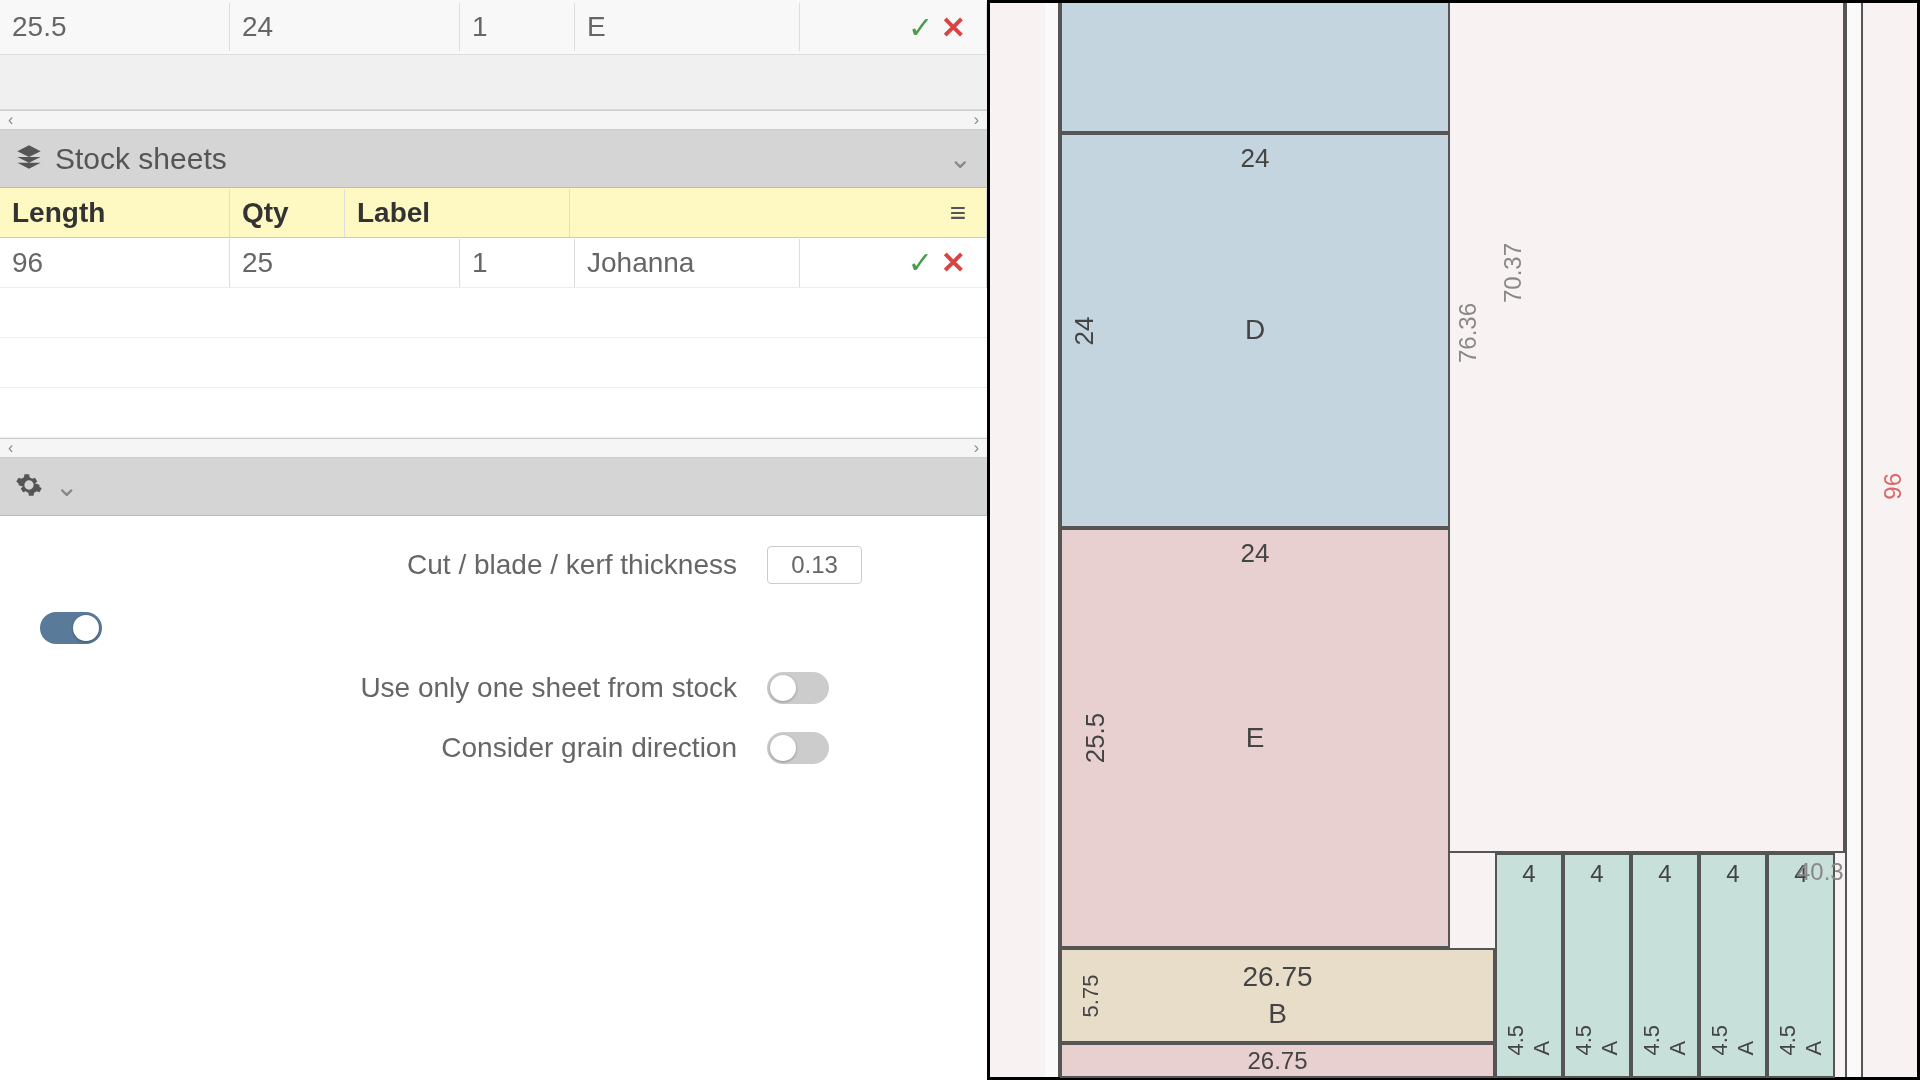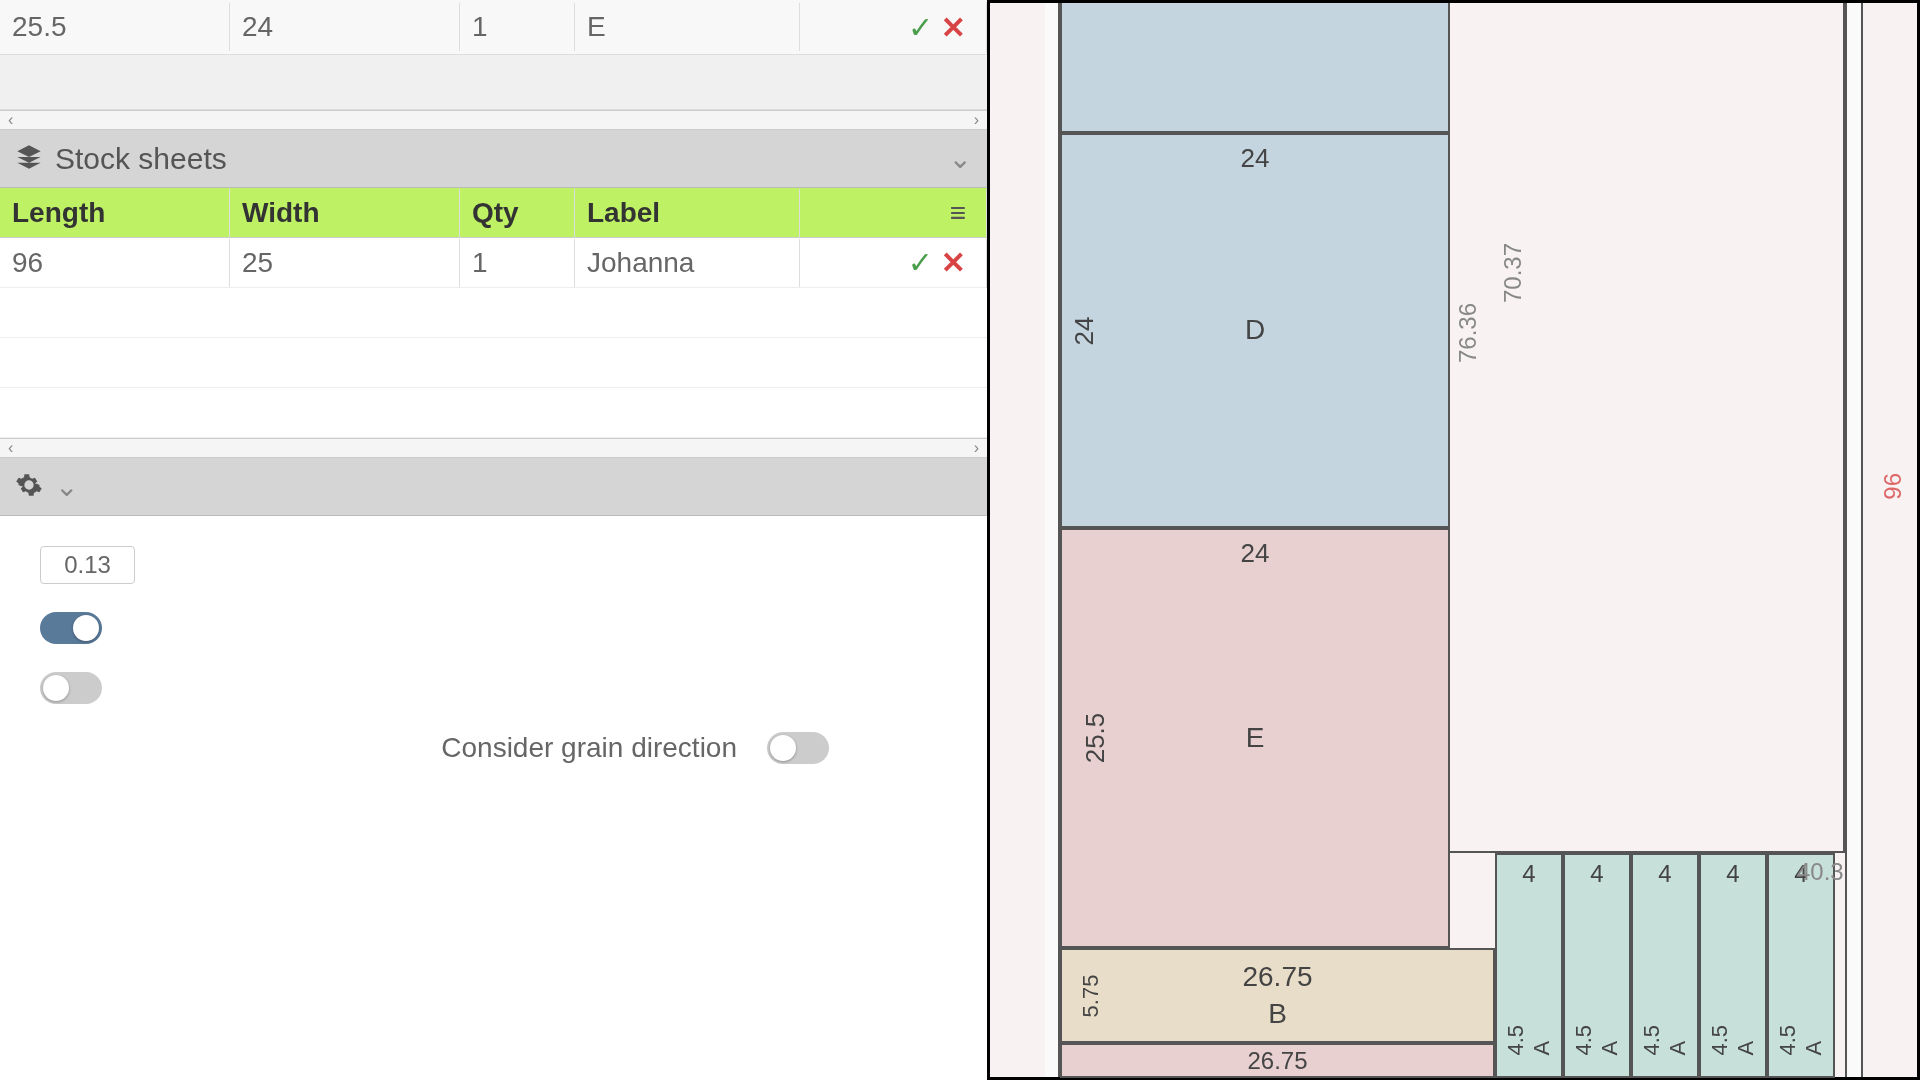--- a/index.html
+++ b/index.html
@@ -25,21 +25,21 @@
 .hbar-right { right: 0; }
 
 
 .section-header { background: #d5d5d5; height: 58px; display: flex; align-items: center; padding: 0 15px; border-bottom: 1px solid #bbb; }
 .section-header .icon { margin-right: 12px; color: #555; }
 .section-header .title { font-size: 30px; color: #555; flex: 1; }
 .section-header .chevron { color: #888; font-size: 28px; cursor: pointer; }
 
 
 .stock-table { width: 100%; }
-.stock-table .header-row { display: flex; background: #bef264; height: 50px; align-items: center; border-bottom: 1px solid #ccc; }
+.stock-table .header-row { display: flex; background: #fef9c3; height: 50px; align-items: center; border-bottom: 1px solid #ccc; }
 .stock-table .header-row .cell { font-weight: bold; color: #333; font-size: 28px; }
 .stock-table .row { display: flex; height: 50px; align-items: center; border-bottom: 1px solid #eee; }
 .stock-table .row:nth-child(odd) { background: #f8f8f8; }
 .stock-table .cell { padding: 8px 12px; border-right: 1px solid #ddd; font-size: 28px; color: #666; }
 .stock-table .c1 { width: 230px; }
 .stock-table .c2 { width: 230px; }
 .stock-table .c3 { width: 115px; }
 .stock-table .c4 { width: 225px; }
 .stock-table .c5 { flex: 1; text-align: right; padding-right: 20px; display: flex; justify-content: flex-end; align-items: center; gap: 8px; }
 .stock-table .menu-cell { width: 50px; text-align: center; }
@@ -105,21 +105,20 @@
             <path d="M12 2L2 7l10 5 10-5-10-5zM2 17l10 5 10-5M2 12l10 5 10-5"></path>
           </svg>
       </span>
       <span class="title">Stock sheets</span>
       <span class="chevron">⌄</span>
     </div>
 
     <div class="stock-table">
       <div class="header-row">
         <div class="cell c1">Length</div>
-        <div class="cell c2">Width</div>
         <div class="cell c3">Qty</div>
         <div class="cell c4">Label</div>
         <div class="cell c5 menu-cell">
             <span class="menu-icon">≡</span>
           </div>
       </div>
       <div class="row">
         <div class="cell c1">96</div>
         <div class="cell c2">25</div>
         <div class="cell c3">1</div>
@@ -142,32 +141,34 @@
       <span class="icon gear-icon">
         <svg width="28" height="28" viewBox="0 0 24 24" fill="#555">
             <path d="M12 8a4 4 0 100 8 4 4 0 000-8zm9 4a9 9 0 01-.1 1.3l2 1.6-2 3.4-2.4-1a7 7 0 01-2.2 1.3l-.4 2.6h-4l-.4-2.6a7 7 0 01-2.2-1.3l-2.4 1-2-3.4 2-1.6A9 9 0 013 12a9 9 0 01.1-1.3l-2-1.6 2-3.4 2.4 1a7 7 0 012.2-1.3L8.1 2.8h4l.4 2.6a7 7 0 012.2 1.3l2.4-1 2 3.4-2 1.6A9 9 0 0121 12z"></path>
           </svg>
       </span>
       <span class="chevron">⌄</span>
     </div>
 
     <div class="options-body">
       <div class="option-row">
+        <div class="option-label">Cut / blade / kerf thickness</div>
         <div class="option-control">
           <input class="text-input" value="0.13" style="">
         </div>
       </div>
       <div class="option-row">
         <div class="option-control">
             <div class="toggle on">
               <div class="knob"></div>
             </div>
           </div>
       </div>
       <div class="option-row">
+        <div class="option-label">Use only one sheet from stock</div>
         <div class="option-control">
             <div class="toggle">
               <div class="knob"></div>
             </div>
           </div>
       </div>
       <div class="option-row">
         <div class="option-label">Consider grain direction</div>
         <div class="option-control">
             <div class="toggle">

